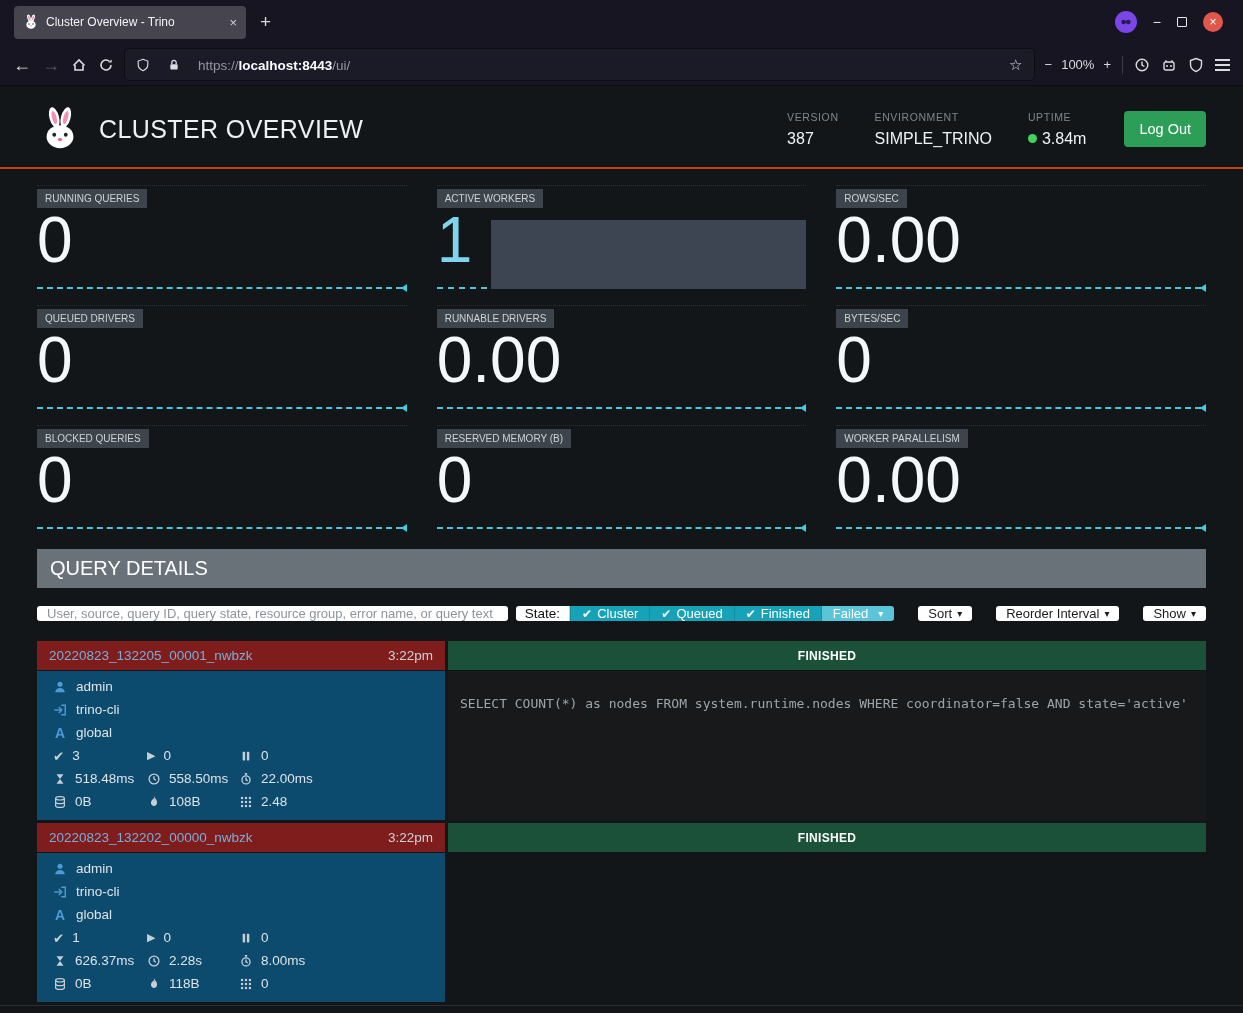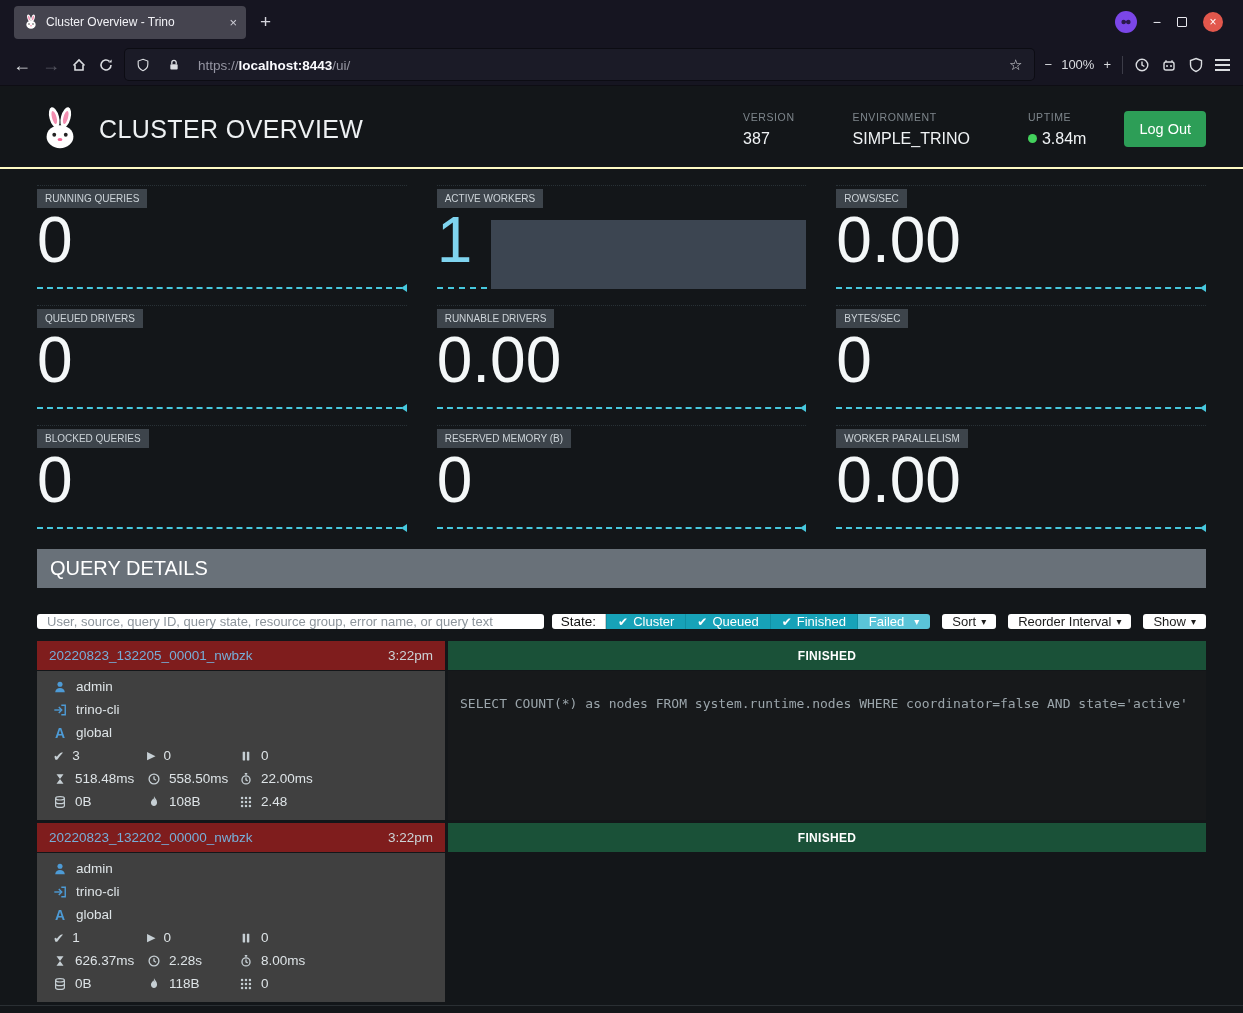--- a/index.html
+++ b/index.html
@@ -31,23 +31,23 @@
             align-items:center; gap:17px; padding:0 11px; box-shadow:0 0 0 1px #0c0c13; }
   .u-scheme,.u-path { color:#9595a2; font-size:13.5px; }
   .u-host { color:#fbfbfe; font-weight:700; font-size:13.5px; }
   .u-star { margin-left:auto; color:#dadce0; font-size:15px; }
   .zoom { display:flex; align-items:center; gap:9px; color:#dadce0; font-size:13px; }
   .vdiv { width:1px; height:18px; background:#3c3c48; }
   .hamburger i { display:block; width:15px; height:2px; background:#dadce0; margin:3px 0; }
 
   
   .trino-header { display:flex; align-items:center; padding:20px 37px 15px;
-                  border-bottom:2px solid #fef9c3; }
+                  border-bottom:2px solid #c2410c; }
   .page-title { font-size:25px; color:#eef1f3; margin-left:16px; letter-spacing:.4px; font-weight:400; }
-  .header-stats { margin-left:auto; display:flex; gap:58px; }
+  .header-stats { margin-left:auto; display:flex; gap:36px; }
   .stat .lbl { font-size:10.5px; color:#7e868c; letter-spacing:.6px; }
   .stat .val { font-size:16px; color:#f0f3f5; margin-top:7px; display:flex; align-items:center; }
   .uptime-dot { width:9px; height:9px; border-radius:50%; background:#43d15c;
                 display:inline-block; margin-right:5px; }
   .logout-btn { margin-left:38px; background:#2d9e57; color:#fff; border:none; border-radius:4px;
                 padding:10px 15px; font-size:14.5px; font-family:inherit; }
 
   
   .metrics { display:grid; grid-template-columns:repeat(3,1fr); column-gap:30px; row-gap:10px;
              padding:16px 37px 0; }
@@ -60,46 +60,46 @@
                    border-top:4px solid transparent; border-bottom:4px solid transparent;
                    border-right:6px solid #46c8de; }
   .m-highlight { position:absolute; left:54px; right:0; top:34px; bottom:6px; background:#3c4551; }
   .metric.hl .m-value { color:#7fd4ef; }
   .metric.hl .m-line { right:auto; width:50px; }
   .metric.hl .m-line::after { display:none; }
 
   
   .qd { margin:14px 37px 0; }
   .qd-title { background:#697179; color:#fff; font-size:20px; padding:8px 13px; font-weight:400; }
-  .filter-row { display:flex; align-items:flex-end; margin-top:10px; height:31px; }
+  .filter-row { display:flex; align-items:center; margin-top:10px; height:31px; }
   .filter-input { flex:1; border:none; border-radius:3px; padding:0 10px; font-size:13px;
                   color:#222; background:#fff; font-family:inherit; }
   .filter-input::placeholder { color:#8d959c; }
   .addon-state { background:#fff; color:#111; font-size:13.5px; display:flex; align-items:center;
                  padding:0 9px; margin-left:8px; border-radius:3px 0 0 3px; border-right:1px solid #ccc; }
   .state-btn { background:#17a2b8; color:#fff; font-size:13px; display:flex; align-items:center;
                gap:5px; padding:0 11px; border:none; border-left:1px solid #1190a4; font-family:inherit; }
   .state-btn .check { font-size:12px; }
   .state-btn.failed { background:#5ac4d8; border-radius:0 3px 3px 0; }
   .white-btn { background:#fff; color:#1c1c1c; border:none; border-radius:3px; display:flex;
-               align-items:center; padding:0 10px; font-size:13px; margin-left:12px; font-family:inherit; }
+               align-items:center; padding:0 10px; font-size:13px; margin-left:24px; font-family:inherit; }
   .caret { font-size:10px; margin-left:5px; }
 
   
   .q-row { margin:12px 37px 0; }
   .q-row + .q-row { margin-top:3px; }
   .q-head { display:flex; height:29px; gap:3px; }
   .q-id-cell { width:408px; background:#7f1d1d; display:flex; align-items:center;
                justify-content:space-between; padding:0 12px; }
   .q-id { color:#77aed8; font-size:13.5px; text-decoration:none; }
   .q-time { color:#ccd3d7; font-size:13.5px; }
   .q-status { flex:1; background:#1a5138; color:#fff; font-size:12px; font-weight:700;
               display:flex; align-items:center; justify-content:center; letter-spacing:.3px; }
   .q-body { display:flex; gap:3px; margin-top:1px; }
-  .q-info { width:408px; background:#404040; padding:4px 10px 7px 16px; }
+  .q-info { width:408px; background:#0c4a6e; padding:4px 10px 7px 16px; }
   .info-line, .info-cols { display:flex; align-items:center; height:23px; font-size:13.5px; color:#dde3e6; }
   .info-line { gap:9px; }
   .col { display:flex; align-items:center; gap:8px; }
   .c1 { width:94px; } .c2 { width:92px; } .c3 { flex:1; }
   .i-blue { color:#4d9bd6; } .i-gray { color:#c6cfd4; }
   .res-a { font-weight:700; font-size:14px; width:14px; text-align:center; }
   .ic { display:flex; }
   .q-sql { flex:1; background:#17191b; padding:25px 12px; font-family:"DejaVu Sans Mono", monospace;
            font-size:13px; color:#9ba5ab; white-space:pre-wrap; }
   .bottom-line { margin:3px 0 0; border-top:1px solid #2a2f33; height:22px; }

